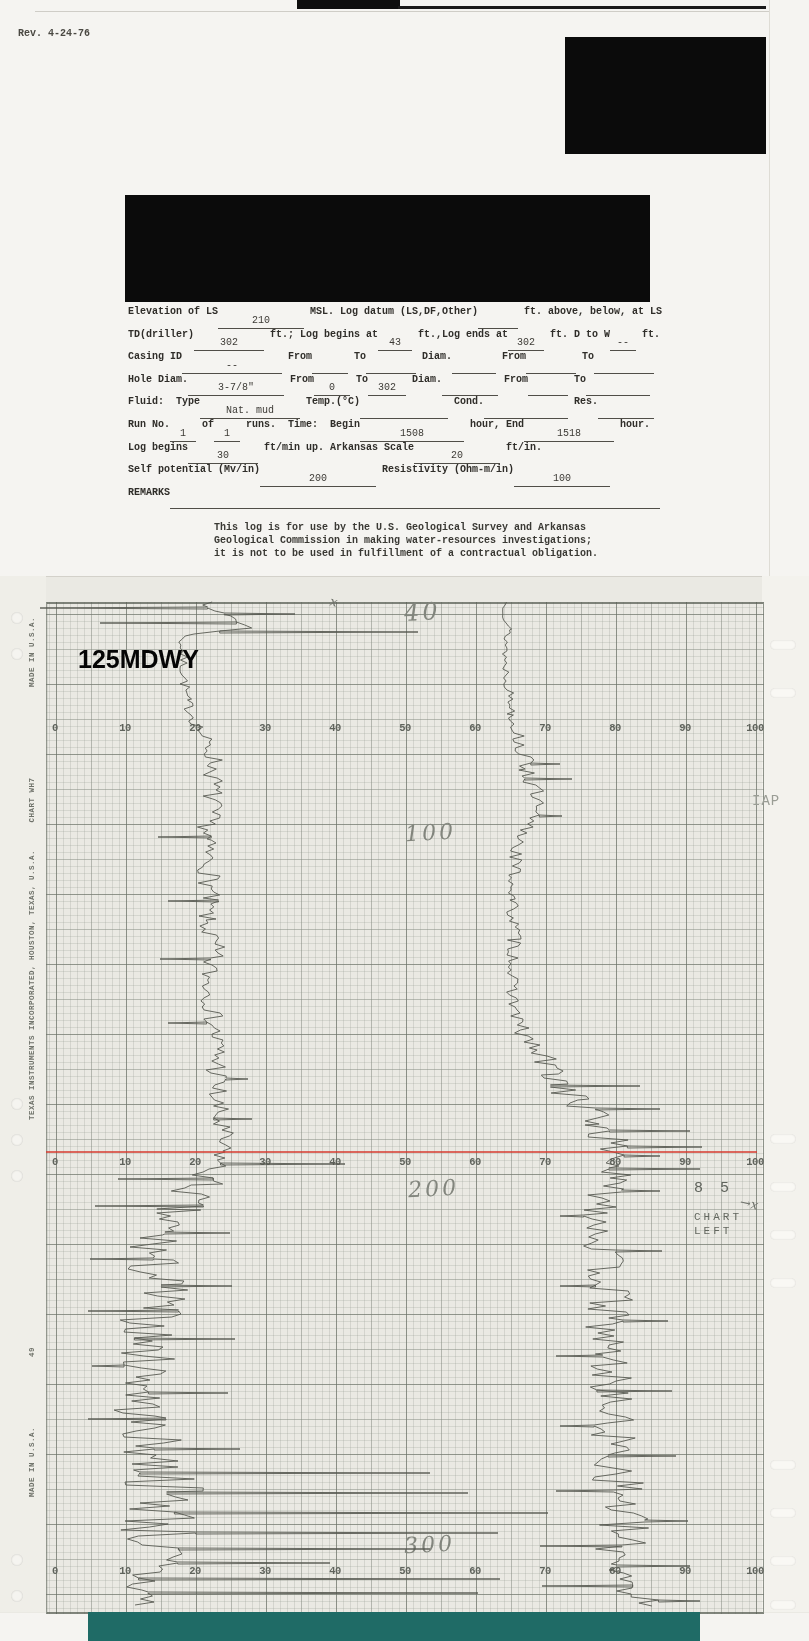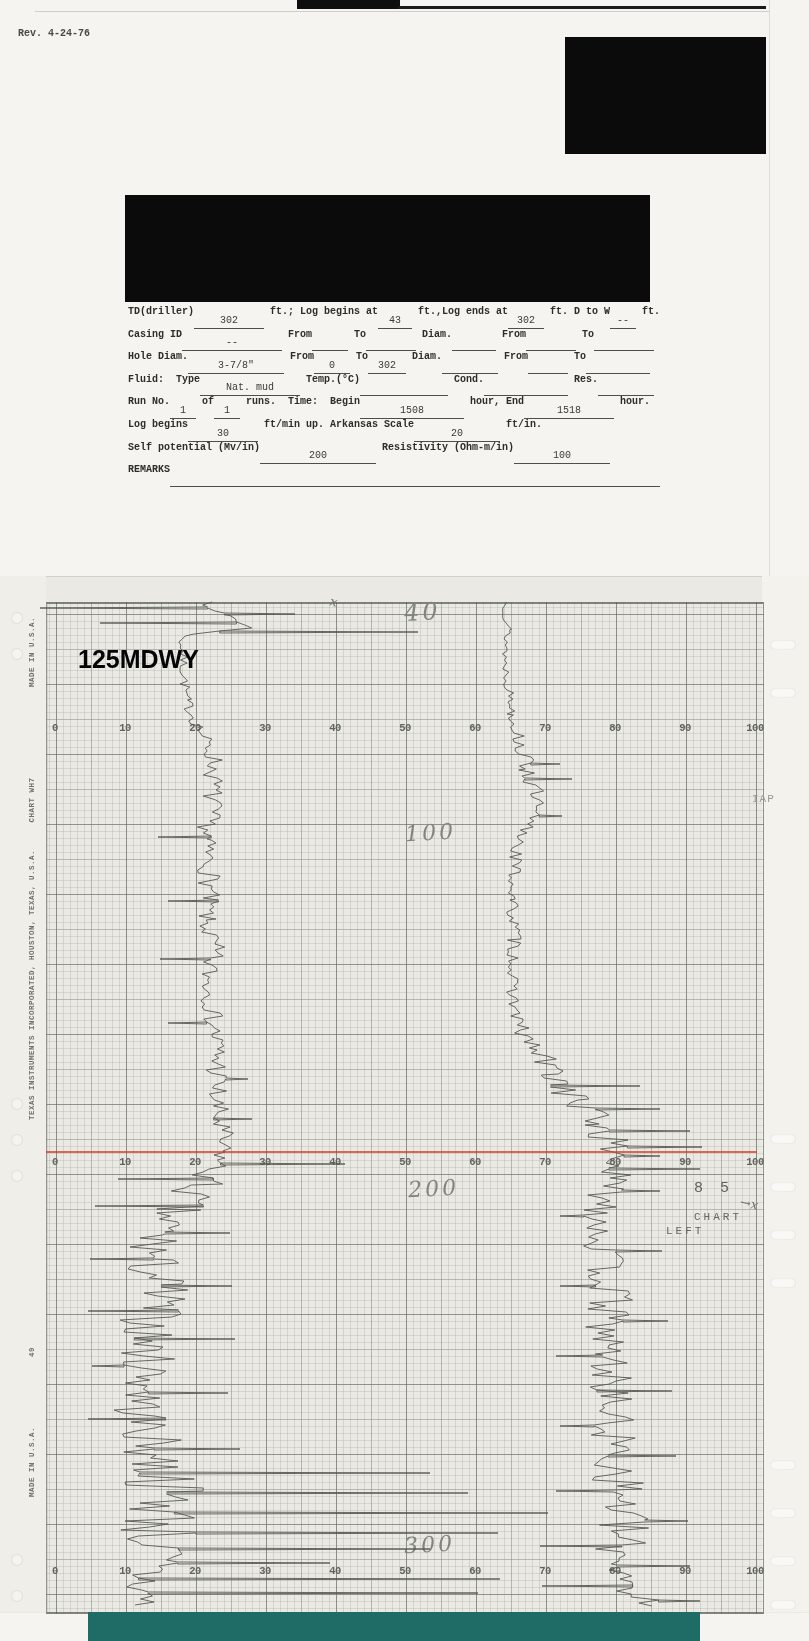--- a/index.html
+++ b/index.html
@@ -49,21 +49,21 @@
   .margin-text{position:absolute;left:32px;transform:translate(-50%,-50%) rotate(-90deg);
                white-space:nowrap;font-size:7.5px;font-weight:bold;letter-spacing:.5px;color:#6e7169;}
   .hole-circle{position:absolute;left:11px;width:12px;height:12px;border-radius:50%;
                background:#f8f7f3;box-shadow:inset 0 0 2px rgba(0,0,0,.28);opacity:.75;}
   .hole-pill{position:absolute;left:770px;width:26px;height:10px;border-radius:5px;
              background:#fbfaf6;box-shadow:inset 0 0 2px rgba(0,0,0,.2);opacity:.8;}
   .ann{position:absolute;}
   .ann-hw-x{font-family:"DejaVu Serif",serif;font-style:italic;font-size:13px;color:#6f726b;transform:rotate(12deg);}
   .ann-gain{font-size:15px;color:#5f635c;letter-spacing:4px;}
   .ann-feet{font-size:11px;color:#63675f;letter-spacing:3px;}
-  .ann-tiny{font-size:11px;color:#9a9d95;letter-spacing:1px;}
+  .ann-tiny{font-size:14px;color:#9a9d95;letter-spacing:1px;}
   #overlay-label{left:78px;top:645px;font-family:"Liberation Sans","DejaVu Sans",sans-serif;
                  font-size:25px;font-weight:600;color:#050505;letter-spacing:0;}
   #teal-strip{left:88px;top:1612px;width:612px;height:29px;background:#1f6b66;}
   #trace-svg{left:0;top:0;width:809px;height:1641px;pointer-events:none;}
 </style>
 </head>
 <body>
 
 <div id="page">
 
@@ -74,30 +74,36 @@
 
   <div class="abs" id="rev">Rev. 4-24-76</div>
   <div class="abs" id="redact-top"></div>
 
   <div class="abs" id="title-block">
   </div>
 
   <div class="abs" id="redact-well"></div>
 
   <div class="abs" id="form">
+      <div class="form-row"><span class="form-label">Elevation of LS</span><span class="form-blank" style="width: 86px;">210</span><span class="form-label"> MSL. Log datum (LS,DF,Other)</span><span class="form-blank" style="width: 40px;"></span><span class="form-label"> ft. above, below, at LS</span></div>
       <div class="form-row"><span class="form-label">TD(driller)</span><span class="form-blank" style="width: 70px;">302</span><span class="form-label"> ft.; Log begins at</span><span class="form-blank" style="width: 34px;">43</span><span class="form-label"> ft.,Log ends at</span><span class="form-blank" style="width: 36px;">302</span><span class="form-label"> ft. D to W</span><span class="form-blank" style="width: 26px;">--</span><span class="form-label"> ft.</span></div>
       <div class="form-row"><span class="form-label">Casing ID</span><span class="form-blank" style="width: 100px;">--</span><span class="form-label"> From</span><span class="form-blank" style="width: 36px;"></span><span class="form-label"> To</span><span class="form-blank" style="width: 50px;"></span><span class="form-label"> Diam.</span><span class="form-blank" style="width: 44px;"></span><span class="form-label"> From</span><span class="form-blank" style="width: 50px;"></span><span class="form-label"> To</span><span class="form-blank" style="width: 60px;"></span></div>
       <div class="form-row"><span class="form-label">Hole Diam.</span><span class="form-blank" style="width: 96px;">3-7/8"</span><span class="form-label"> From</span><span class="form-blank" style="width: 36px;">0</span><span class="form-label"> To</span><span class="form-blank" style="width: 38px;">302</span><span class="form-label"> Diam.</span><span class="form-blank" style="width: 56px;"></span><span class="form-label"> From</span><span class="form-blank" style="width: 40px;"></span><span class="form-label"> To</span><span class="form-blank" style="width: 64px;"></span></div>
       <div class="form-row"><span class="form-label">Fluid:  Type</span><span class="form-blank" style="width: 100px;">Nat. mud</span><span class="form-label"> Temp.(°C)</span><span class="form-blank" style="width: 88px;"></span><span class="form-label"> Cond.</span><span class="form-blank" style="width: 84px;"></span><span class="form-label"> Res.</span><span class="form-blank" style="width: 56px;"></span></div>
       <div class="form-row"><span class="form-label">Run No.</span><span class="form-blank" style="width: 26px;">1</span><span class="form-label"> of</span><span class="form-blank" style="width: 26px;">1</span><span class="form-label"> runs.  Time:  Begin</span><span class="form-blank" style="width: 104px;">1508</span><span class="form-label"> hour, End</span><span class="form-blank" style="width: 90px;">1518</span><span class="form-label"> hour.</span></div>
       <div class="form-row"><span class="form-label">Log begins</span><span class="form-blank" style="width: 70px;">30</span><span class="form-label"> ft/min up. Arkansas Scale</span><span class="form-blank" style="width: 86px;">20</span><span class="form-label"> ft/in.</span></div>
       <div class="form-row"><span class="form-label">Self potential (Mv/in)</span><span class="form-blank" style="width: 116px;">200</span><span class="form-label"> Resistivity (Ohm-m/in)</span><span class="form-blank" style="width: 96px;">100</span></div>
       <div class="form-row"><span class="form-label">REMARKS</span><span class="form-blank fill"></span></div>
     </div>
 
+  <div class="abs" id="note">
+    <div>This log is for use by the U.S. Geological Survey and Arkansas</div>
+    <div>Geological Commission in making water-resources investigations;</div>
+    <div>it is not to be used in fulfillment of a contractual obligation.</div>
+  </div>
 
   <div class="abs" id="sheet"></div>
   <div class="abs" id="margin-left"></div>
   <div class="abs" id="margin-right"></div>
   <div class="abs" id="gridarea"></div>
 
   <div id="generated-layer">
       <div class="axis-num" style="left: 55px; top: 722px;">0</div>
       <div class="axis-num" style="left: 125px; top: 722px;">10</div>
       <div class="axis-num" style="left: 195px; top: 722px;">20</div>
@@ -131,21 +137,21 @@
       <div class="axis-num" style="left: 615px; top: 1565px;">80</div>
       <div class="axis-num" style="left: 685px; top: 1565px;">90</div>
       <div class="axis-num" style="left: 755px; top: 1565px;">100</div>
       <div class="depth-label" style="left: 404px; top: 598px; font-size: 24px; color: rgb(130, 133, 125);">40</div>
       <div class="depth-label" style="left: 405px; top: 820px; font-size: 22px; color: rgb(130, 133, 125);">100</div>
       <div class="depth-label" style="left: 408px; top: 1176px; font-size: 22px; color: rgb(130, 133, 125);">200</div>
       <div class="depth-label" style="left: 404px; top: 1532px; font-size: 22px; color: rgb(130, 133, 125);">300</div>
       <div class="ann ann-hw-x" style="left: 330px; top: 594px;">x</div>
       <div class="ann ann-gain" style="left: 694px; top: 1180px;">8 5</div>
       <div class="ann ann-feet" style="left: 694px; top: 1211px;">CHART</div>
-      <div class="ann ann-feet" style="left: 666px; top: 1225px; text-align: right;">LEFT</div>
+      <div class="ann ann-feet" style="left: 694px; top: 1225px; text-align: right;">LEFT</div>
       <div class="ann ann-tiny" style="left: 752px; top: 793px;">IAP</div>
       <div class="ann ann-hw-x" style="left: 740px; top: 1196px;">→x</div>
       <div class="margin-text" style="top: 652px;">MADE IN U.S.A.</div>
       <div class="margin-text" style="top: 800px;">CHART WH7</div>
       <div class="margin-text" style="top: 985px;">TEXAS INSTRUMENTS INCORPORATED, HOUSTON, TEXAS, U.S.A.</div>
       <div class="margin-text" style="top: 1352px;">49</div>
       <div class="margin-text" style="top: 1462px;">MADE IN U.S.A.</div>
       <div class="hole-circle" style="top: 612px;"></div>
       <div class="hole-circle" style="top: 648px;"></div>
       <div class="hole-circle" style="top: 1098px;"></div>

